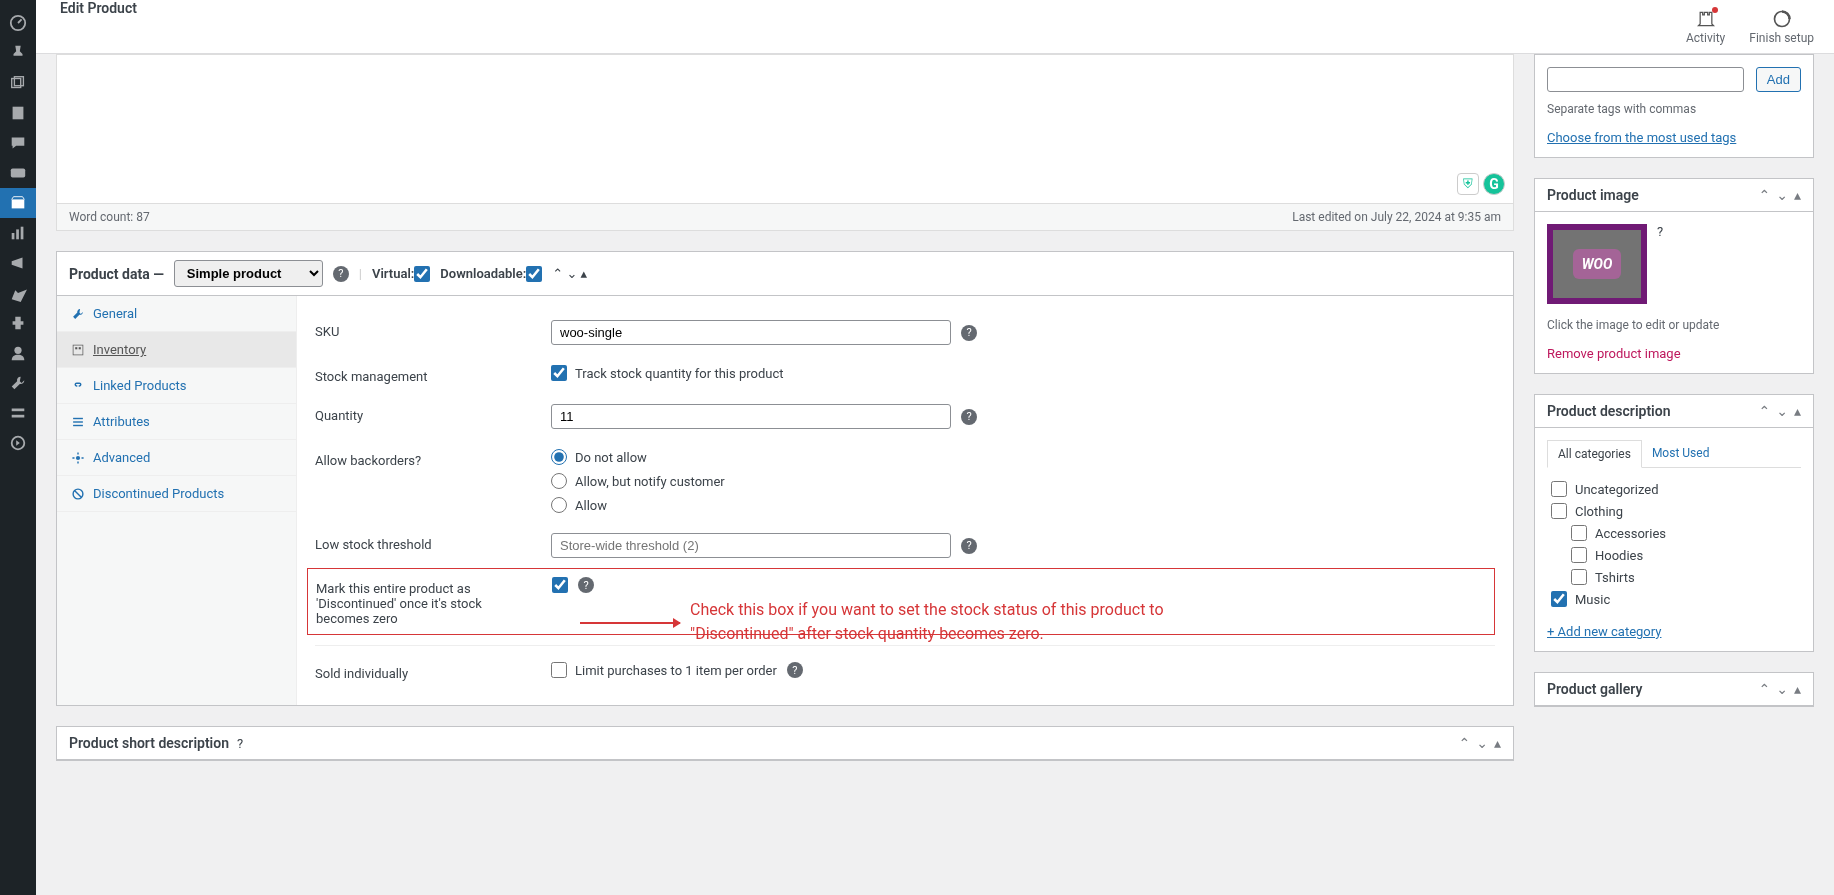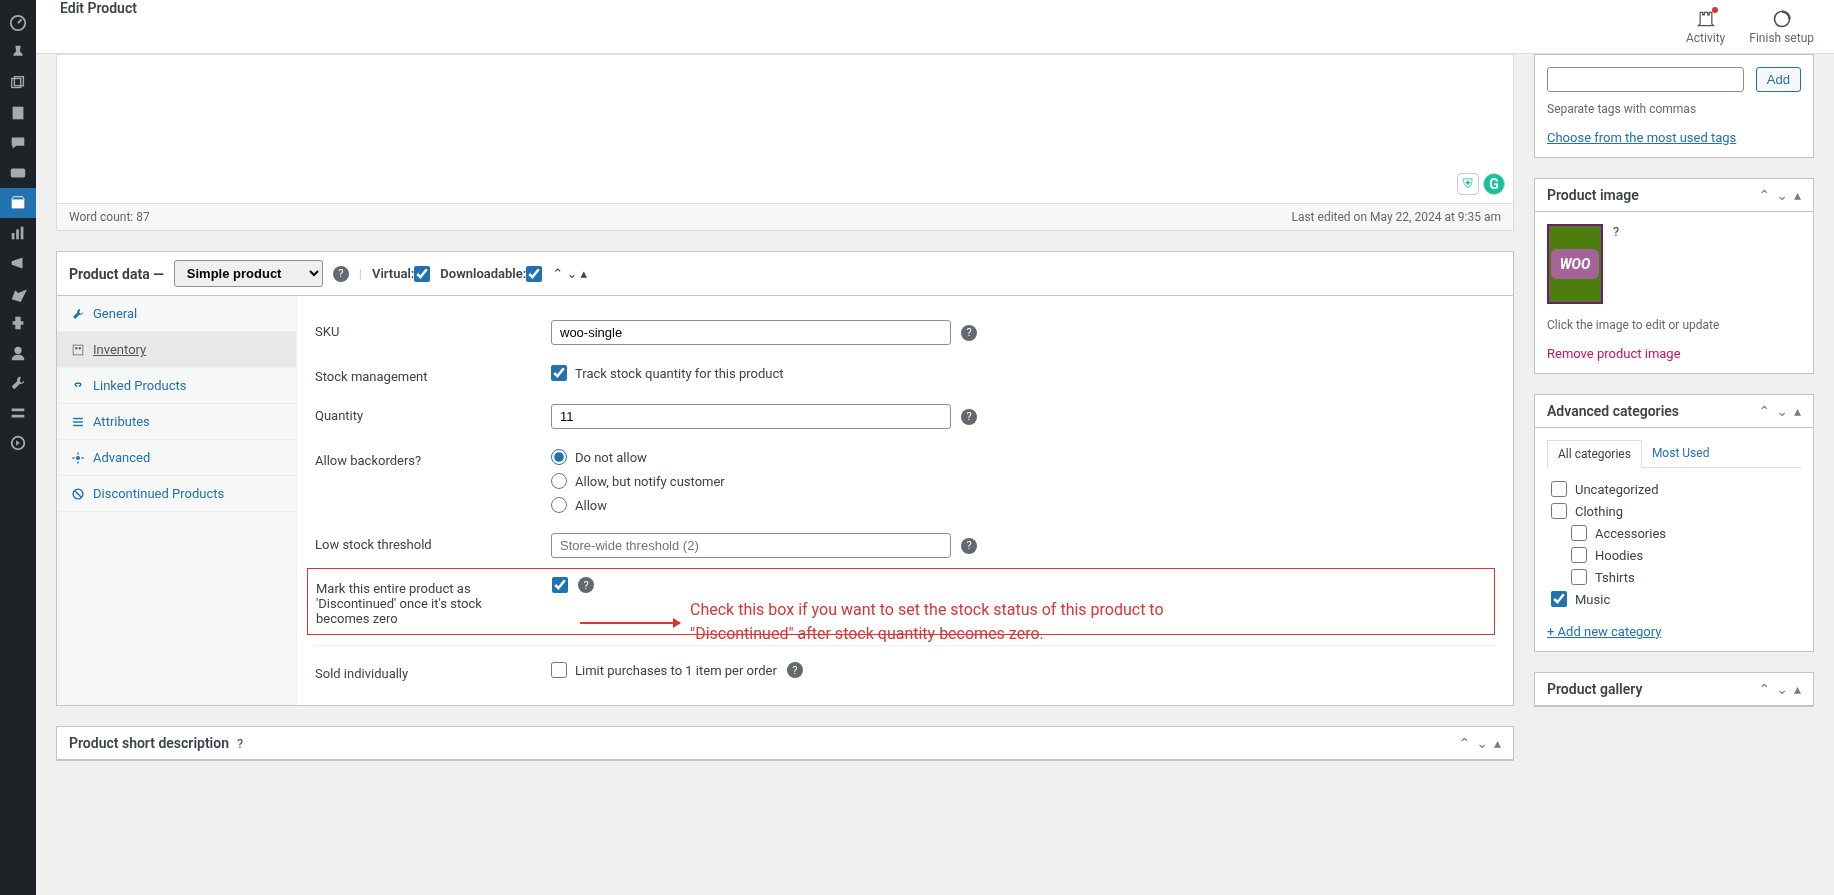--- a/index.html
+++ b/index.html
@@ -48,21 +48,21 @@
 .radio-group { display: flex; flex-direction: column; gap: 8px; }
 .radio-group label { display: flex; align-items: center; gap: 8px; font-size: 13px; }
 .highlight-box { border: 1.5px solid #d63638; padding: 8px; margin-left: -8px; position: relative; }
 .annotation { color: #d63638; font-size: 16px; position: absolute; left: 690px; top: 598px; width: 560px; line-height: 1.5; }
 .arrow-line { position: absolute; left: 580px; top: 622px; width: 100px; height: 2px; background: #d63638; }
 .arrow-line::after { content: ''; position: absolute; right: -1px; top: -4px; border-left: 8px solid #d63638; border-top: 5px solid transparent; border-bottom: 5px solid transparent; }
 .tag-input { width: 100%; padding: 4px 8px; border: 1px solid #8c8f94; border-radius: 3px; margin-right: 6px; }
 .btn-secondary { background: #f6f7f7; border: 1px solid #2271b1; color: #2271b1; padding: 4px 10px; border-radius: 3px; cursor: pointer; font-size: 13px; }
 .link { color: #2271b1; text-decoration: underline; cursor: pointer; font-size: 13px; }
 .remove-link { color: #be185d; cursor: pointer; font-size: 13px; }
-.img-thumb { width: 56px; height: 80px; border: 2px solid #701a75; display: flex; align-items: center; justify-content: center; background: #4d7c0f; position:relative; }
+.img-thumb { width: 100px; height: 80px; border: 6px solid #701a75; display: flex; align-items: center; justify-content: center; background: #737373; position:relative; }
 .img-thumb .woo-logo { width:48px; height:30px; background:#a46497; border-radius:6px; color:#fff; font-weight:bold; font-size:14px; display:flex; align-items:center; justify-content:center; font-style:italic; }
 .cat-tabs { display: flex; border-bottom: 1px solid #ddd; margin-bottom: 10px; }
 .cat-tabs .ct { padding: 6px 10px; font-size: 12px; cursor: pointer; }
 .cat-tabs .ct.active { border: 1px solid #ddd; border-bottom: 1px solid #fff; margin-bottom: -1px; background: #fff; }
 .cat-tabs .ct:not(.active) { color: #2271b1; }
 .cat-list { padding-left: 4px; }
 .cat-list label { display: flex; align-items: center; gap: 8px; padding: 3px 0; font-size: 13px; }
 .cat-list .sub { padding-left: 20px; }
 input[type=checkbox] { width: 16px; height: 16px; accent-color: #2271b1; }
 input[type=radio] { width: 16px; height: 16px; accent-color: #2271b1; }
@@ -178,21 +178,21 @@
 <div class="main">
   <div class="left-col">
     <div class="editor-area">
       <div class="grammarly">
         <div class="g0">⛨</div>
         <div class="g1">G</div>
       </div>
     </div>
     <div class="editor-foot">
       <span>Word count: 87</span>
-      <span class="right">Last edited on May 22, 2024 at 9:35 am</span>
+      <span class="right">Last edited on July 22, 2024 at 9:35 am</span>
     </div>
 
     <div class="postbox" style="margin-top:20px">
       <div class="pd-header">
         <strong>Product data —</strong>
         <select>
           <option>Simple product</option>
         </select>
         <span class="help">?</span>
         <span class="sep">|</span>
@@ -367,21 +367,21 @@
             </div>
           <span class="help">?</span>
         </div>
         <div style="font-size:12px;color:#646970;margin:14px 0">Click the image to edit or update</div>
         <span class="remove-link">Remove product image</span>
       </div>
     </div>
 
     <div class="postbox">
       <div class="postbox-header">
-        <h2>Advanced categories</h2>
+        <h2>Product description</h2>
         <div class="controls">
             <span>⌃</span>
             <span>⌄</span>
             <span>▴</span>
           </div>
       </div>
       <div class="postbox-inside">
         <div class="cat-tabs">
           <div class="ct active">All categories</div>
           <div class="ct">Most Used</div>

